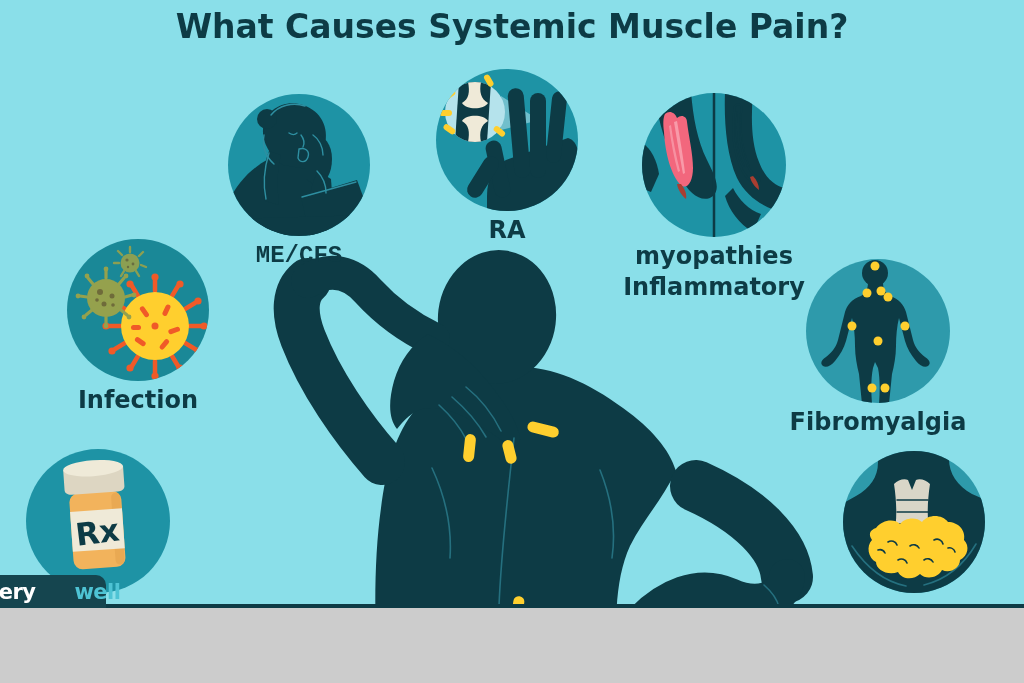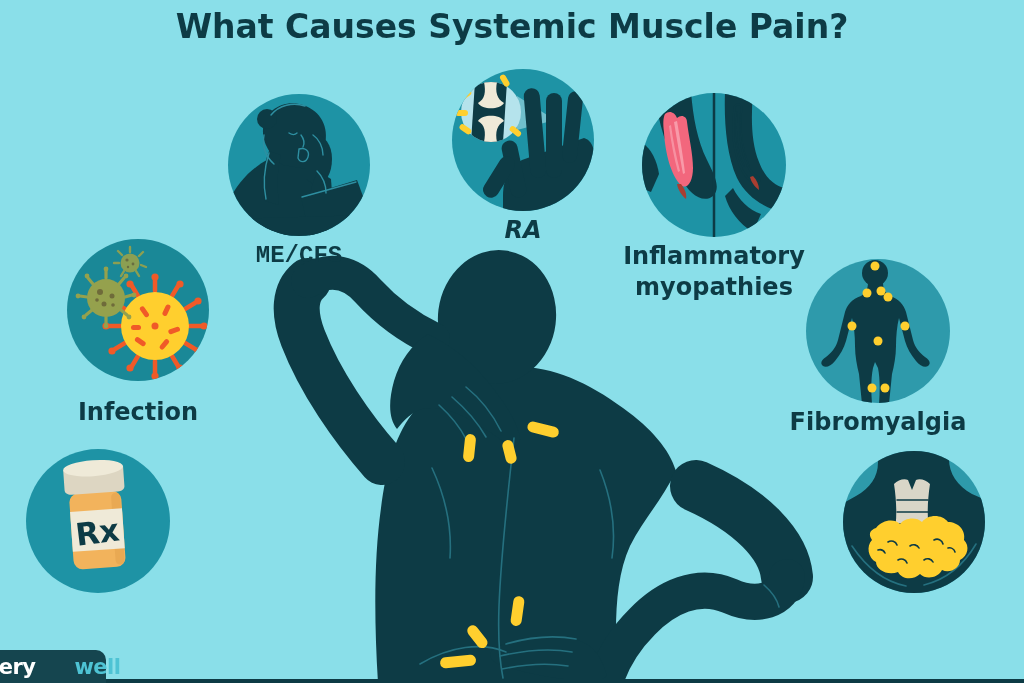--- a/index.html
+++ b/index.html
@@ -5,21 +5,21 @@
   :root{
     --bg:#8ADFE9; --dark:#0D3B45; --teal:#1E93A5; --teal-mid:#2E9AAB; --teal-dark:#1A8897;
     --inset-blue:#B5E3EC; --yellow:#FFCF2E; --orange:#F05A28; --olive:#95A14D; --olive-spot:#6F6B3A;
     --pink:#F2677D; --pink-light:#F9A3B0; --maroon:#A93E31; --orange-strand:#F6A62B;
     --cream:#EFEAD8; --cream-dark:#DDD6C2; --amber:#F2B35C; --amber-dark:#E2A04C;
     --gray-trachea:#D9D6C8; --bump:#E5AF0A; --figure-line:#25707F; --icon-line:#2E8FA1;
     --logo-box:#15454F; --logo-well:#4EC3D4;
   }
   html,body{margin:0;padding:0;background:#cccccc;}
   .stage{
-    position:relative; width:1024px; height:683px; overflow:hidden;
+    position:relative; width:1024px; height:608px; overflow:hidden;
     background:var(--bg);
     font-family:"DejaVu Sans","Liberation Sans",sans-serif;
   }
   .title{
     position:absolute; top:7px; left:0; width:1024px; text-align:center;
     font-size:33px; font-weight:bold; color:var(--dark); letter-spacing:0px;
   }
   .cause{position:absolute; width:200px; display:flex; flex-direction:column; align-items:center;}
   .cause .label{
     margin-top:3px; text-align:center; font-size:24px; font-weight:bold;
@@ -111,21 +111,21 @@
         <path class="s-icon" d="M 74 42 C 77 46 78 50 76 54"></path>
         <path class="s-icon" d="M 72 56 C 78 54 83 58 81 64 C 79 70 73 70 71 65 Z"></path>
         <path class="s-icon" d="M 90 78 C 96 84 99 92 99 100"></path>
         <path class="s-icon" d="M 86 42 C 92 46 96 54 96 62"></path>
         <path class="s-icon" d="M 75 104 L 129 89"></path>
       </g>
     </svg>
     <div class="label">ME/CFS</div>
   </div>
 
-  <div class="cause" style="left:423px; top:68px;font-style:italic;">
+  <div class="cause" style="left:407px; top:68px;">
     <svg width="144" height="144" viewBox="0 0 144 144">
       <defs>
         <clipPath id="clip-ra">
             <circle cx="72" cy="72" r="71"></circle>
           </clipPath>
         <clipPath id="clip-ra-inset">
             <circle cx="40" cy="44" r="30"></circle>
           </clipPath>
       </defs>
       <g clip-path="url(#clip-ra)">
@@ -179,26 +179,26 @@
         <path class="f-dark" d="M 84 0 L 112 0 C 110 26 110 50 118 70 C 124 86 134 94 144 96 L 144 120 C 126 118 106 106 96 86 C 85 62 83 28 84 0 Z"></path>
         <path class="f-dark" d="M 92 96 C 98 108 108 118 120 122 L 112 140 C 98 132 88 118 84 104 Z"></path>
         <path class="s-dark-thick" stroke="var(--orange)" stroke-width="9" d="M 97 16 C 94 40 96 60 104 76 C 107 82 111 86 115 88"></path>
         <path class="s-dark-thick" stroke="var(--orange-strand)" stroke-width="5" d="M 97 16 C 94 40 96 60 104 76 C 107 82 111 86 115 88"></path>
         <path class="s-dark-thick" stroke="#FBE27A" stroke-width="1.3" d="M 96 20 C 94 42 96 60 103 74"></path>
         <path class="s-dark-thick" stroke="#FBE27A" stroke-width="1.3" d="M 100 22 C 99 42 101 58 108 74"></path>
         <path class="f-maroon" d="M 112 84 C 116 88 118 93 118 98 C 114 95 110 90 109 85 Z"></path>
       </g>
     </svg>
     <div class="label">
+      <div>myopathies</div>
       <div>Inflammatory</div>
-      <div>myopathies</div>
     </div>
   </div>
 
-  <div class="cause" style="left:38px; top:238px;gap:12px;">
+  <div class="cause" style="left:38px; top:238px;">
     <svg width="144" height="144" viewBox="0 0 144 144">
       <defs>
           <clipPath id="clip-inf">
             <circle cx="72" cy="72" r="71"></circle>
           </clipPath>
         </defs>
       <g clip-path="url(#clip-inf)">
         <rect class="f-teal-dark" width="144" height="144"></rect>
         <g>
           <g stroke="var(--orange)" stroke-width="4.5" stroke-linecap="round">

